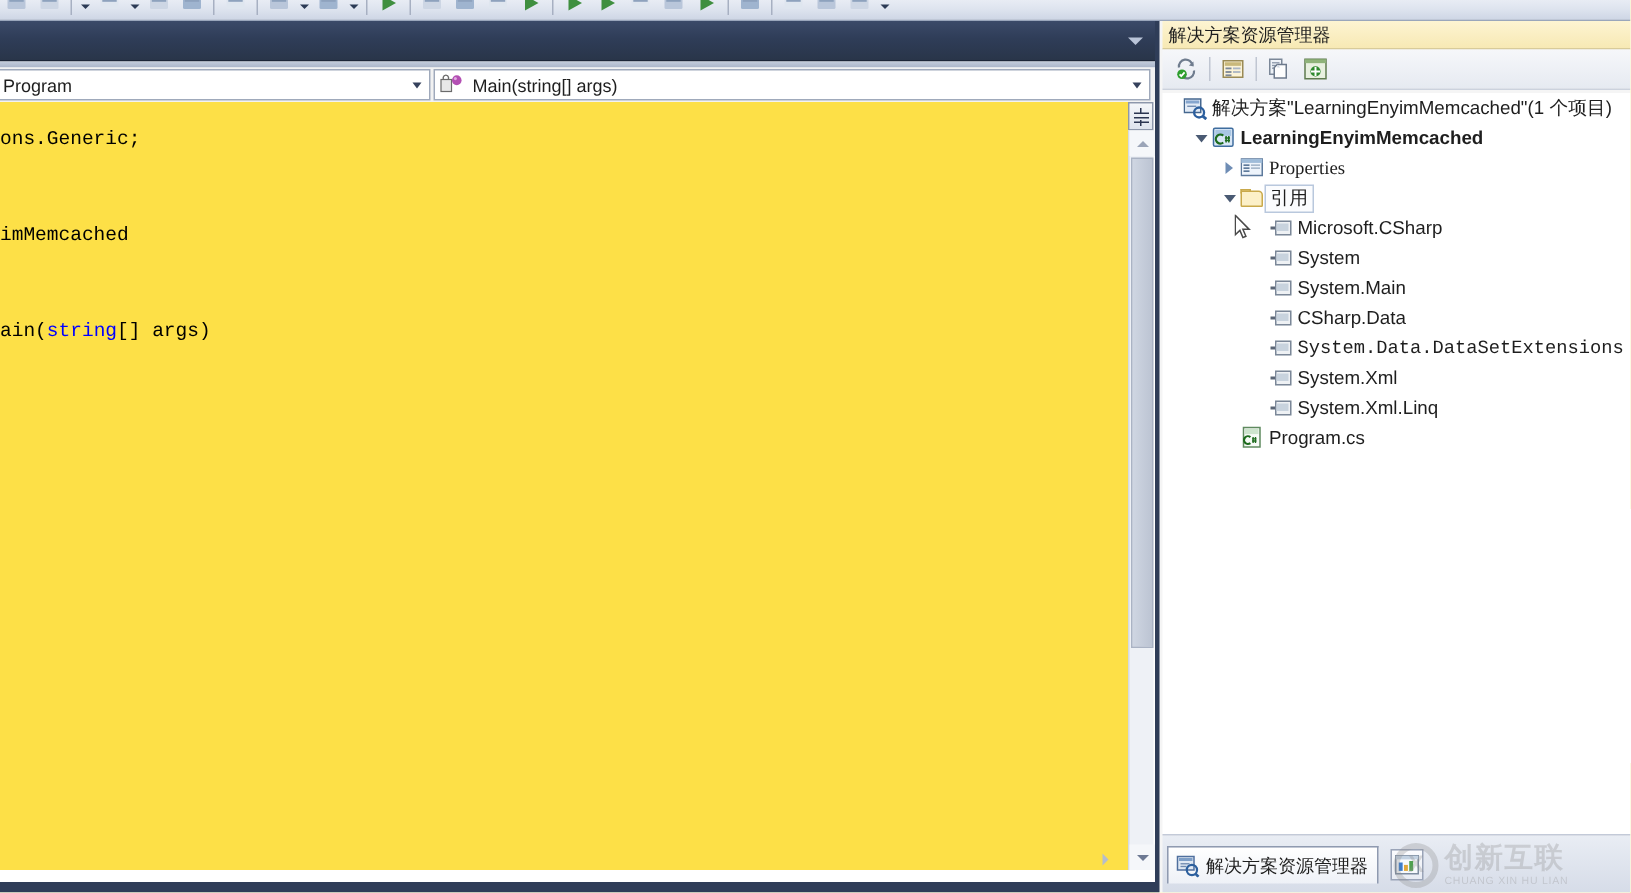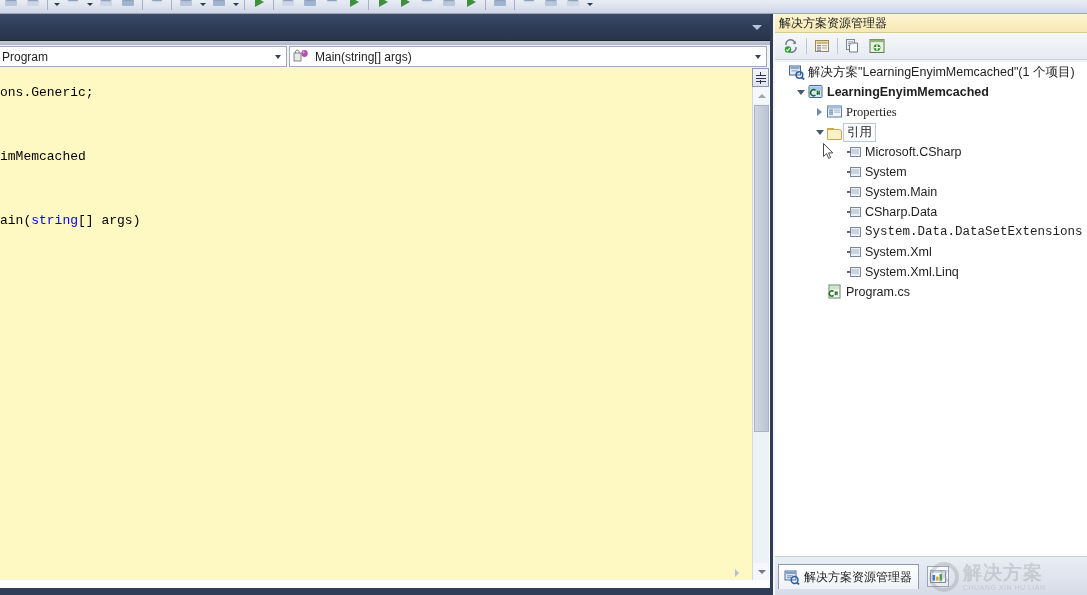--- a/index.html
+++ b/index.html
@@ -64,21 +64,21 @@
   .nav-combo .caret {
     position:absolute; right:5px; top:8px;
     width:0;height:0;border-left:3.5px solid transparent;border-right:3.5px solid transparent;
     border-top:4px solid #35415c;
   }
   .member-icon { width:16px; height:16px; margin-left:3px; margin-right:2px; flex:0 0 auto; position:relative; }
 
   
   .editor {
     position:absolute; left:0; top:68px; width:752px; height:512px;
-    background:#fef9c3; overflow:hidden;
+    background:#fde047; overflow:hidden;
   }
   .code-line {
     position:absolute; left:0;
     font-family:"Liberation Mono", monospace; font-size:13px; color:#000000;
     white-space:pre;
   }
   .kw { color:#0000ff; }
 
   
   .split-btn {
@@ -511,21 +511,21 @@
               <rect x="0.5" y="1" width="14" height="2.6" fill="#9fbcd9"></rect>
               <rect x="2" y="4.6" width="4" height="1" fill="#4e6d90"></rect>
               <rect x="7" y="4.6" width="6" height="1" fill="#9fb2c6"></rect>
               <rect x="2" y="6.6" width="4" height="1" fill="#4e6d90"></rect>
               <rect x="7" y="6.6" width="6" height="1" fill="#9fb2c6"></rect>
               <rect x="2" y="8.6" width="4" height="1" fill="#4e6d90"></rect>
             </svg>
           </span>
           <span class="tx">Properties</span>
         </div>
-        <div class="tn selected-box" style="padding-left: 38px; align-items: flex-end;">
+        <div class="tn selected-box" style="padding-left: 38px;">
           <span class="exp">
             <i class="tri-o"></i>
           </span>
           <span class="ic">
             <div class="folder">
               <div class="tab"></div>
               <div class="back"></div>
             </div>
           </span>
           <span class="tx">引用</span>
@@ -651,18 +651,18 @@
         <rect x="9.5" y="4" width="2.6" height="6.6" fill="#4fa04f"></rect>
       </svg>
     </div>
   </div>
 
   <div class="watermark">
     <div class="wm-logo">
       <span>X</span>
     </div>
     <div class="wm-text">
-      <div class="wm-cn">解决方案</div>
+      <div class="wm-cn">创新互联</div>
       <div class="wm-en">CHUANG XIN HU LIAN</div>
     </div>
   </div>
 
 </div>
 
 </body></html>

